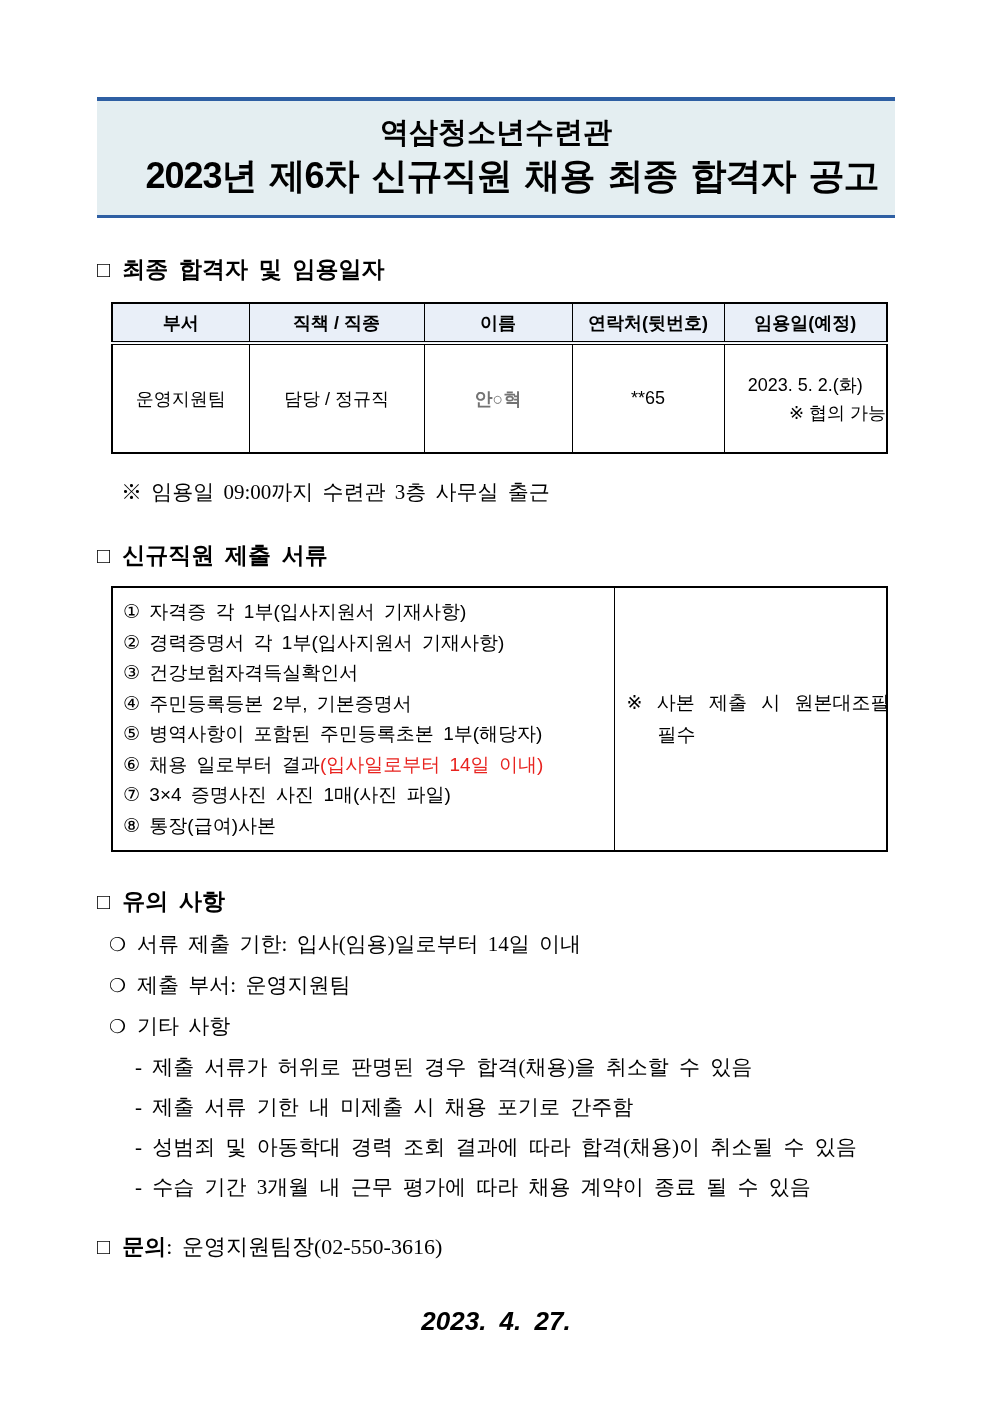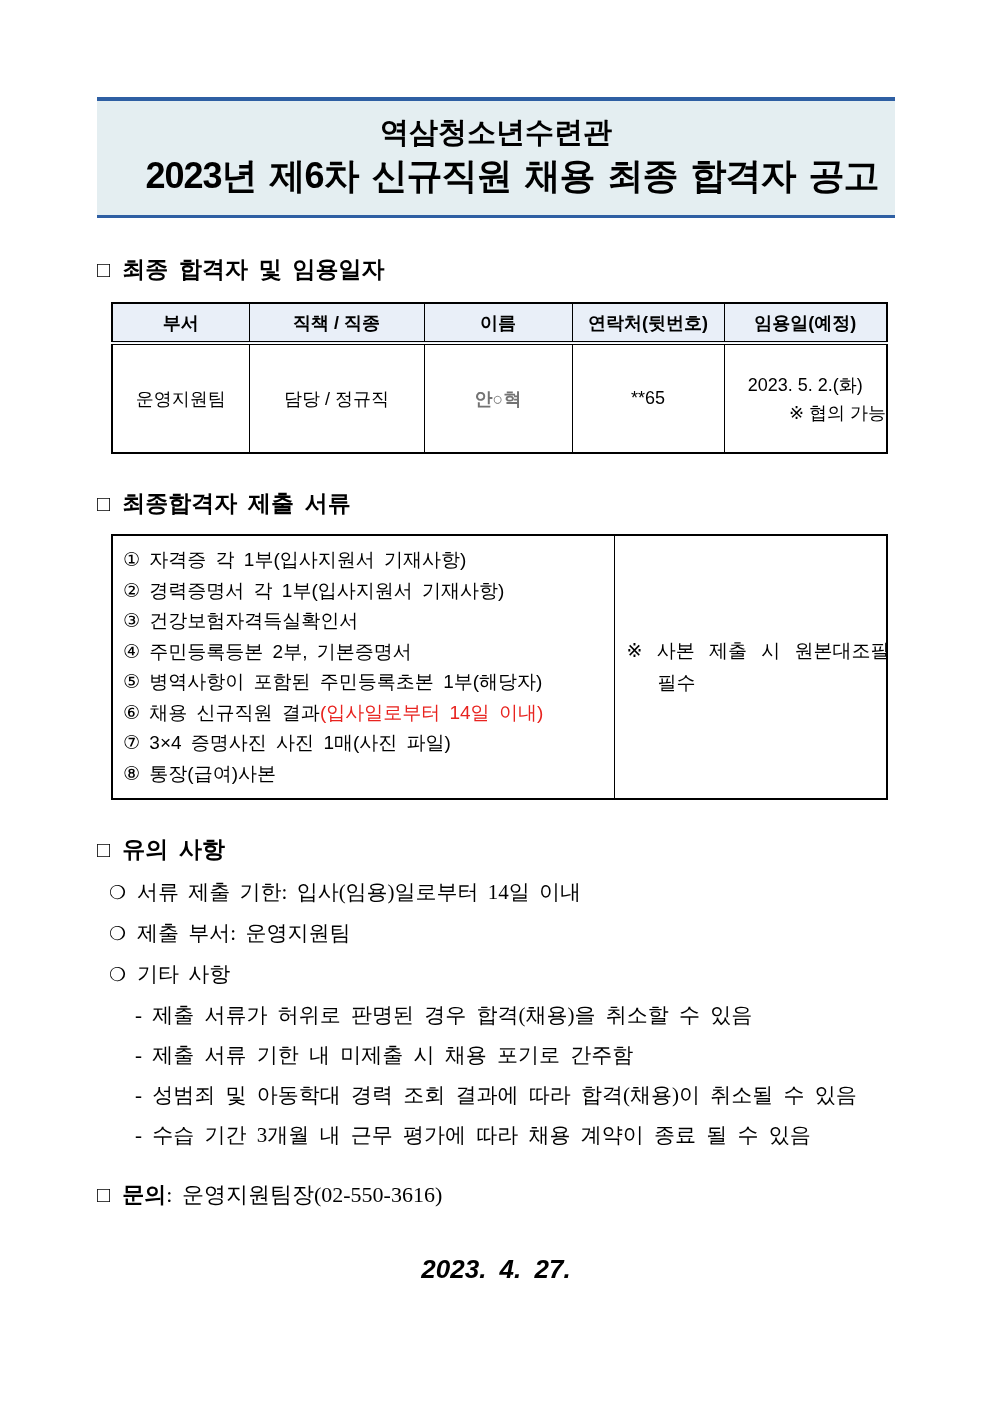--- a/index.html
+++ b/index.html
@@ -162,41 +162,42 @@
       <td class="name-cell">안○혁</td>
       <td>**65</td>
       <td class="date-cell">
         <span>2023. 5. 2.(화)</span>
         <span class="l2">※ 협의 가능</span>
       </td>
     </tr>
   </tbody>
     </table>
 
+  <div class="note">※ 임용일 09:00까지 수련관 3층 사무실 출근</div>
 
   <div class="section-heading sh2">
     <span class="marker">□</span>
-    <span>최종합격자 제출 서류</span>
+    <span>신규직원 제출 서류</span>
   </div>
 
   <table class="tbl2">
     <colgroup>
       <col style="width:502px">
         <col style="width:273px">
     </colgroup>
     <tbody>
     <tr>
       <td>
         <div class="doc-list">
           <div class="doc-item">① 자격증 각 1부(입사지원서 기재사항)</div>
           <div class="doc-item">② 경력증명서 각 1부(입사지원서 기재사항)</div>
           <div class="doc-item">③ 건강보험자격득실확인서</div>
           <div class="doc-item">④ 주민등록등본 2부, 기본증명서</div>
           <div class="doc-item">⑤ 병역사항이 포함된 주민등록초본 1부(해당자)</div>
-          <div class="doc-item"><span>⑥ 채용 신규직원 결과</span><span class="red">(입사일로부터 14일 이내)</span></div>
+          <div class="doc-item"><span>⑥ 채용 일로부터 결과</span><span class="red">(입사일로부터 14일 이내)</span></div>
           <div class="doc-item">⑦ 3×4 증명사진 사진 1매(사진 파일)</div>
           <div class="doc-item">⑧ 통장(급여)사본</div>
         </div>
       </td>
       <td class="remark-cell">
         <div class="r1">※ 사본 제출 시 원본대조필</div>
         <div class="r2">필수</div>
       </td>
     </tr>
   </tbody>

